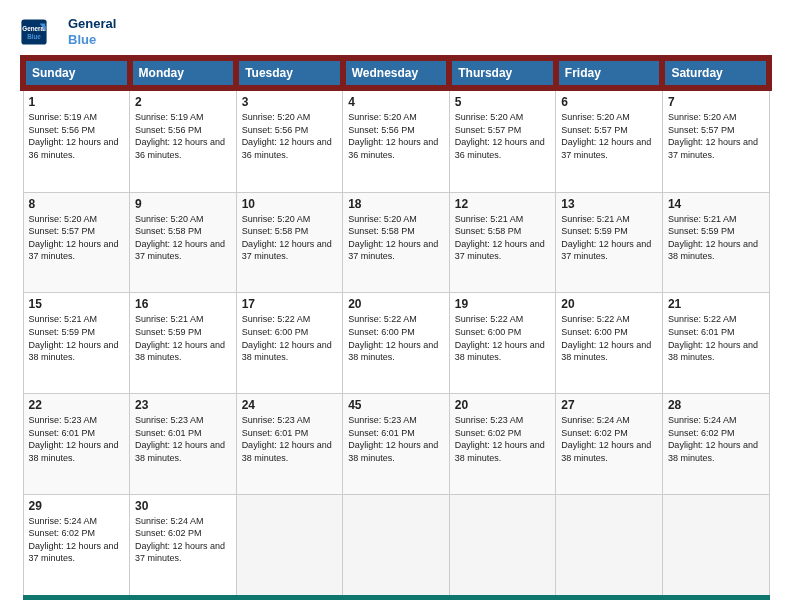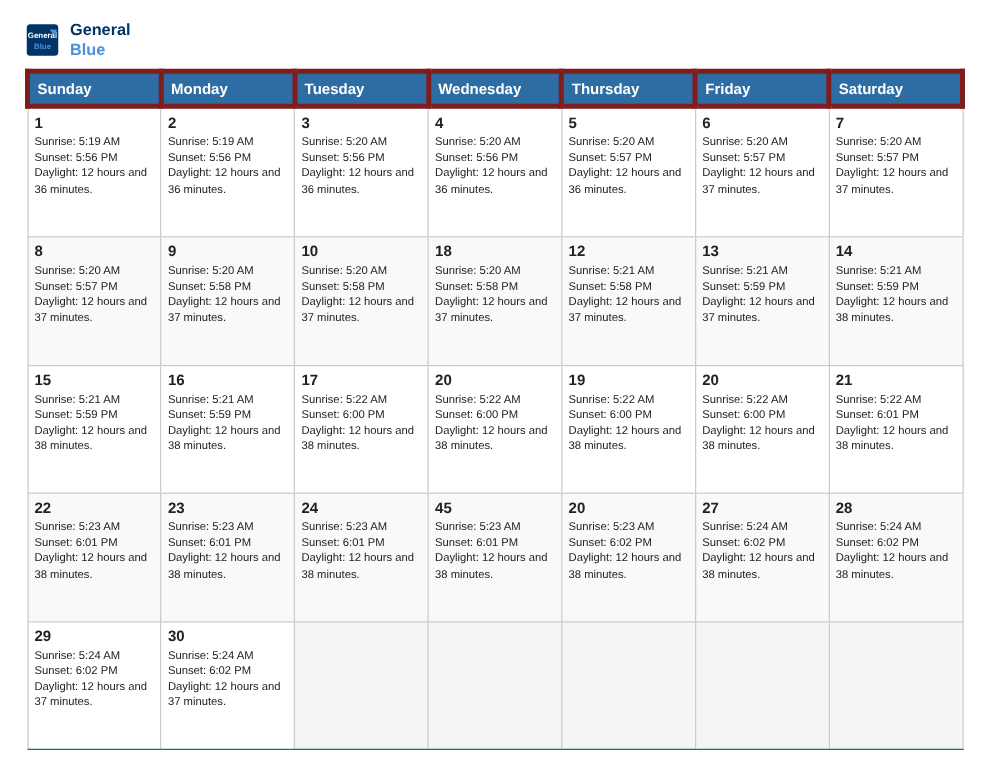--- a/index.html
+++ b/index.html
@@ -19,21 +19,21 @@
     }
     .top-section {
       display: flex;
       justify-content: space-between;
       align-items: flex-start;
       margin-bottom: 8px;
     }
     .logo {
       display: flex;
       align-items: center;
-      gap: 8px;
+      gap: 20px;
     }
     .logo-text {
       font-size: 13px;
       font-weight: bold;
       color: #003366;
       line-height: 1.2;
     }
     .logo-icon {
       width: 28px;
       height: 28px;
@@ -57,21 +57,21 @@
       border-collapse: collapse;
       flex: 1;
     }
     .calendar-table th {
       background-color: #2e6da4;
       color: #fff;
       font-size: 12px;
       font-weight: bold;
       padding: 5px 6px;
       text-align: left;
-      border: 4px solid #7f1d1d;
+      border: 6px solid #7f1d1d;
     }
     .calendar-table td {
       border: 1px solid #ccc;
       vertical-align: top;
       padding: 4px 5px;
       font-size: 9.5px;
       color: #222;
       background: #fff;
       width: calc(100% / 7);
     }
@@ -86,21 +86,21 @@
       font-weight: bold;
       display: block;
       margin-bottom: 2px;
     }
     .day-detail {
       font-size: 9px;
       line-height: 1.4;
       color: #222;
     }
     .last-row td {
-      border-bottom: 1px solid #0f766e;
+      border-bottom: 5px solid #0f766e;
     }
   </style>
 </head>
 <body>
 
 <div class="page">
   <div class="top-section">
     <div class="logo">
       <svg class="logo-icon" viewBox="0 0 40 40" xmlns="http://www.w3.org/2000/svg">
         <rect x="2" y="2" width="36" height="36" rx="4" fill="#003366"></rect>

